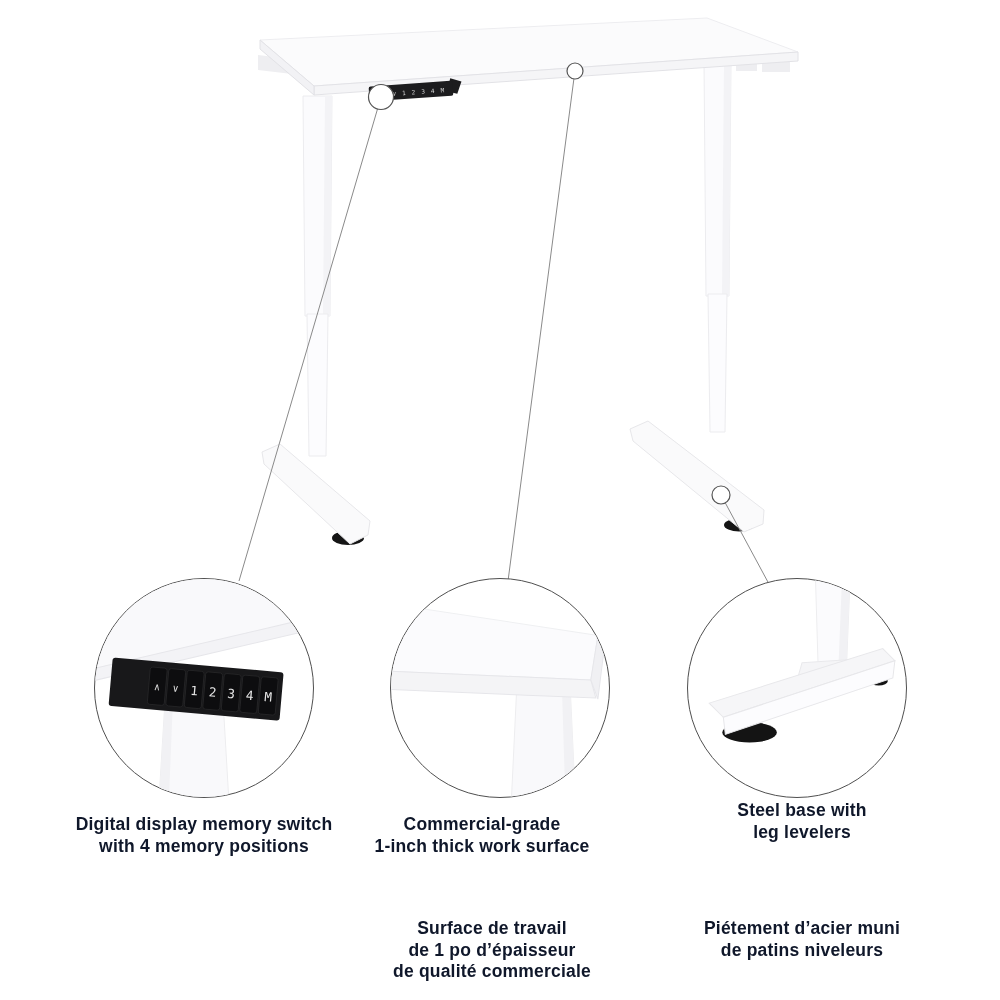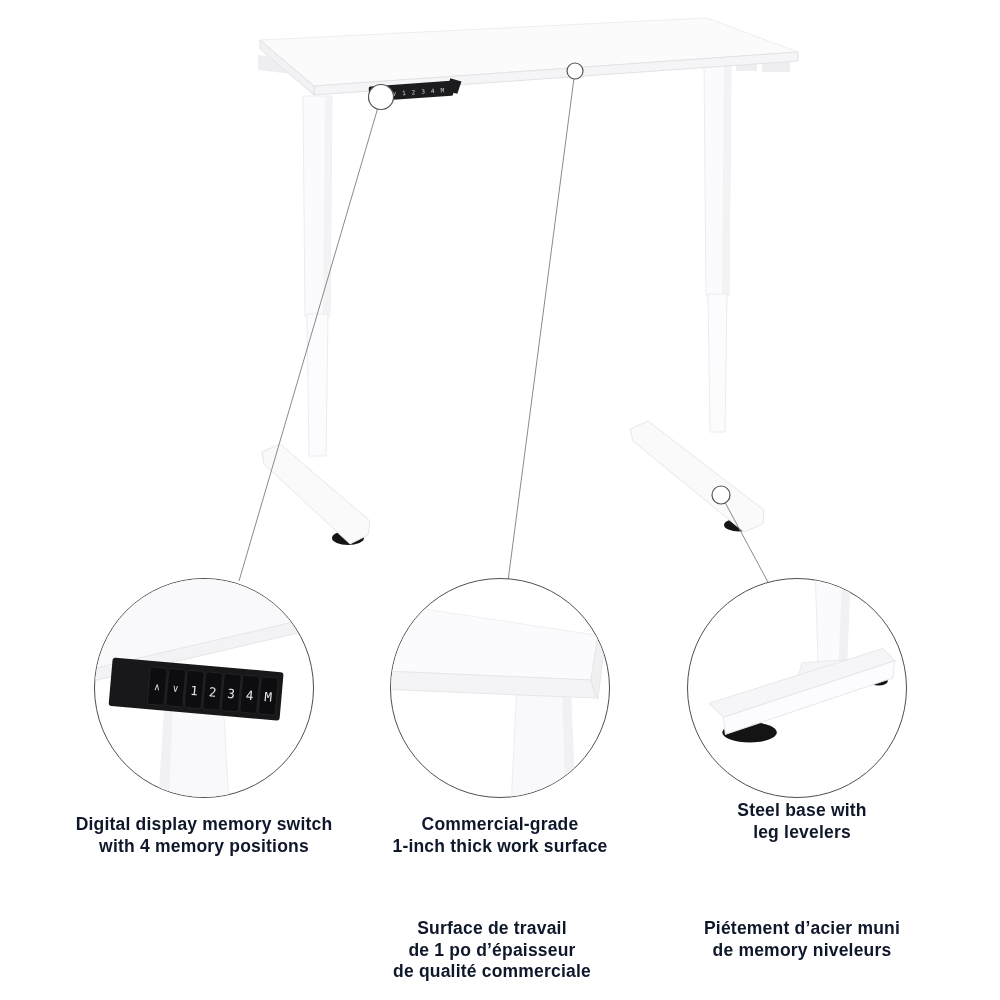--- a/index.html
+++ b/index.html
@@ -114,24 +114,24 @@
       <polygon points="114,84 174,80 180,94 110,98" fill="#f5f5f7" stroke="#e9e9ec" stroke-width="1"></polygon>
       <ellipse cx="62" cy="153" rx="27" ry="10" fill="#141414"></ellipse>
       <ellipse cx="190" cy="102" rx="9" ry="4.5" fill="#141414"></ellipse>
       <polygon points="22,124 194,70 206,82 36,138" fill="#f6f6f8" stroke="#e7e7ea" stroke-width="1"></polygon>
       <polygon points="36,138 206,82 204,99 38,155" fill="#fcfcfe" stroke="#e7e7ea" stroke-width="1"></polygon>
     </svg>
   </div>
 
   <div class="feature-label" style="left:64px;top:814px;">Digital display memory switch
 with 4 memory positions</div>
-  <div class="feature-label" style="left:360px;top:814px;">Commercial-grade
+  <div class="feature-label" style="left:342px;top:814px;">Commercial-grade
 1-inch thick work surface</div>
   <div class="feature-label" style="left:662px;top:800px;">Steel base with
 leg levelers</div>
 
   <div class="feature-label" style="left:352px;top:918px;">Surface de travail
 de 1 po d’épaisseur
 de qualité commerciale</div>
   <div class="feature-label" style="left:662px;top:918px;">Piétement d’acier muni
-de memory niveleurs</div>
+de patins niveleurs</div>
 
 </div>
 
 </body></html>

